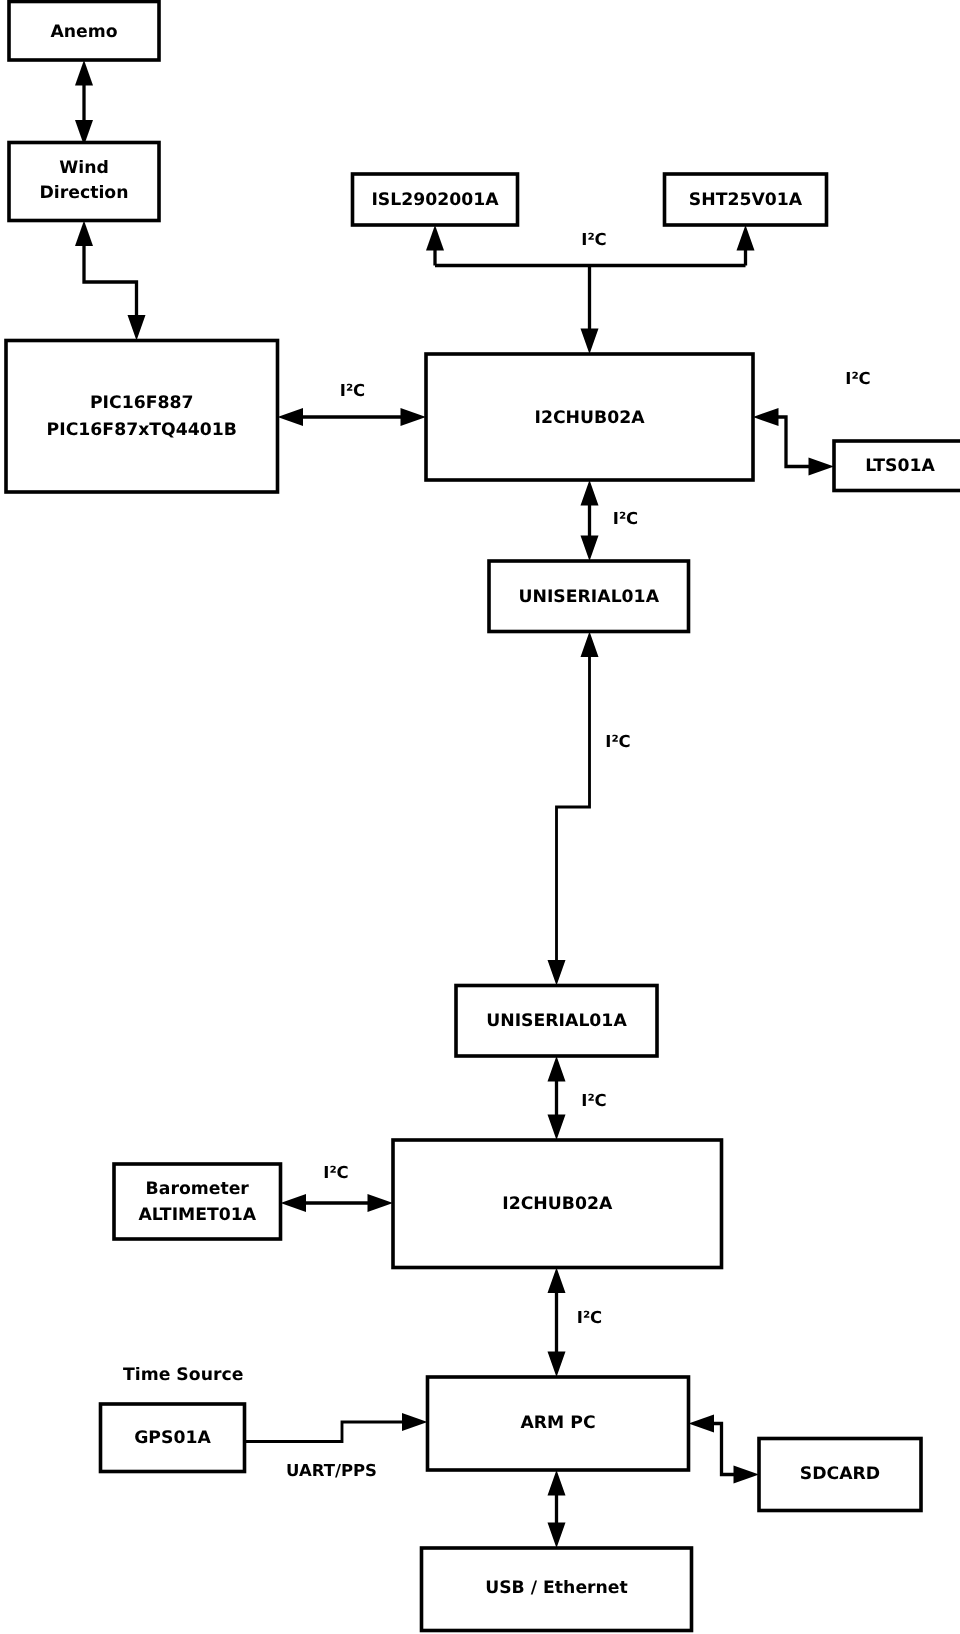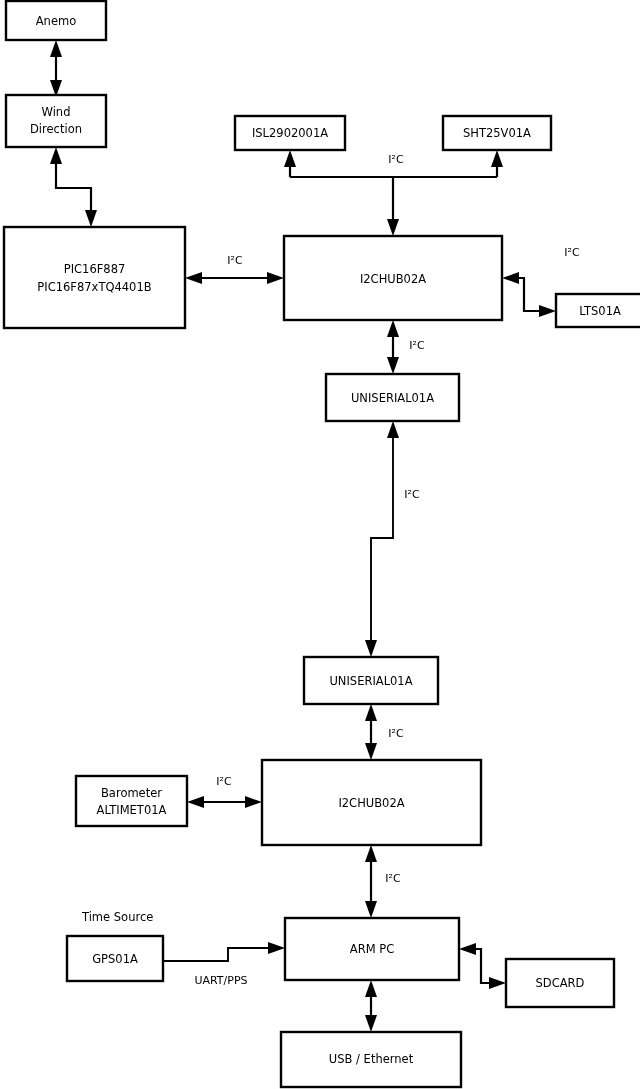--- a/index.html
+++ b/index.html
@@ -11,20 +11,21 @@
     width: 640px;
     height: 1089px;
     overflow: hidden;
     font-family: "DejaVu Sans", "Liberation Sans", sans-serif;
   }
   #diagram-root {
     position: relative;
     width: 640px;
     height: 1089px;
     background: #ffffff;
+    font-weight: bold;
   }
   svg#diagram-svg {
     position: absolute;
     top: 0;
     left: 0;
     width: 640px;
     height: 1089px;
   }
   .node-rect {
     fill: #ffffff;

